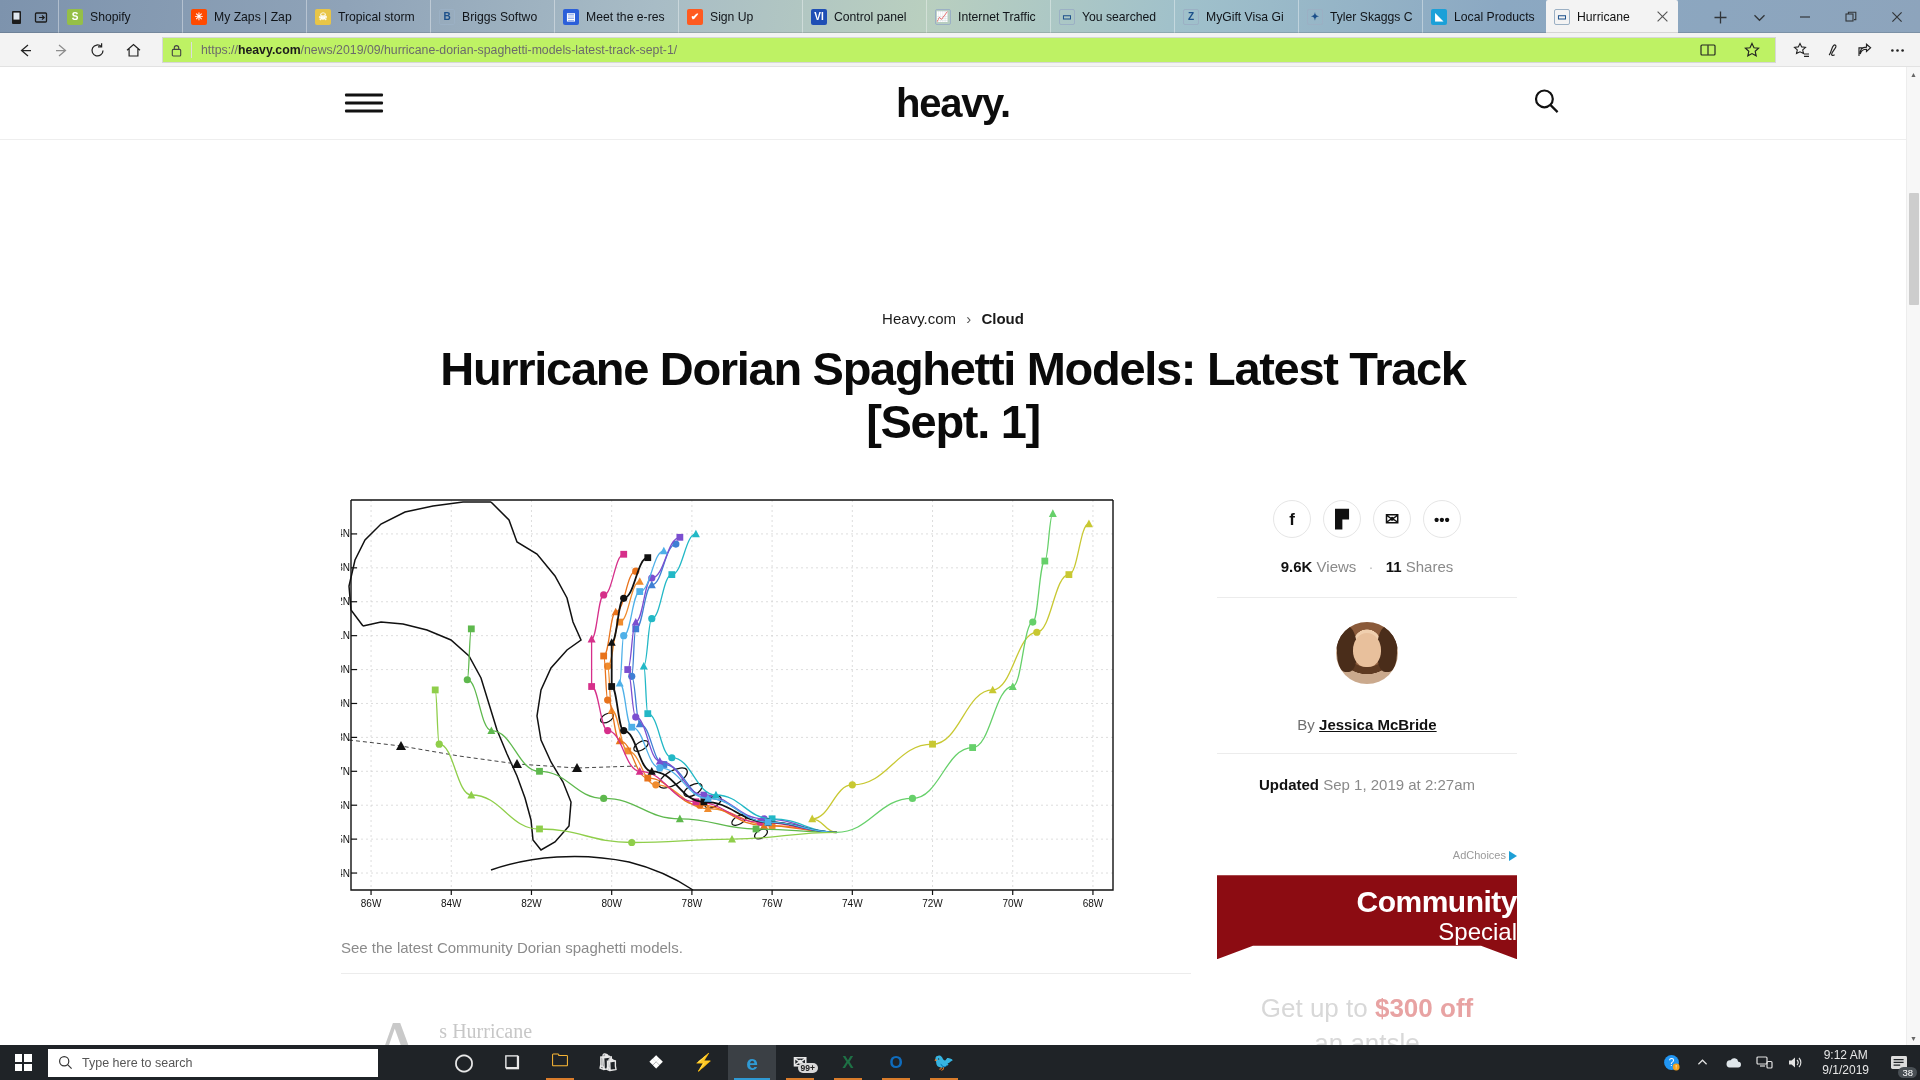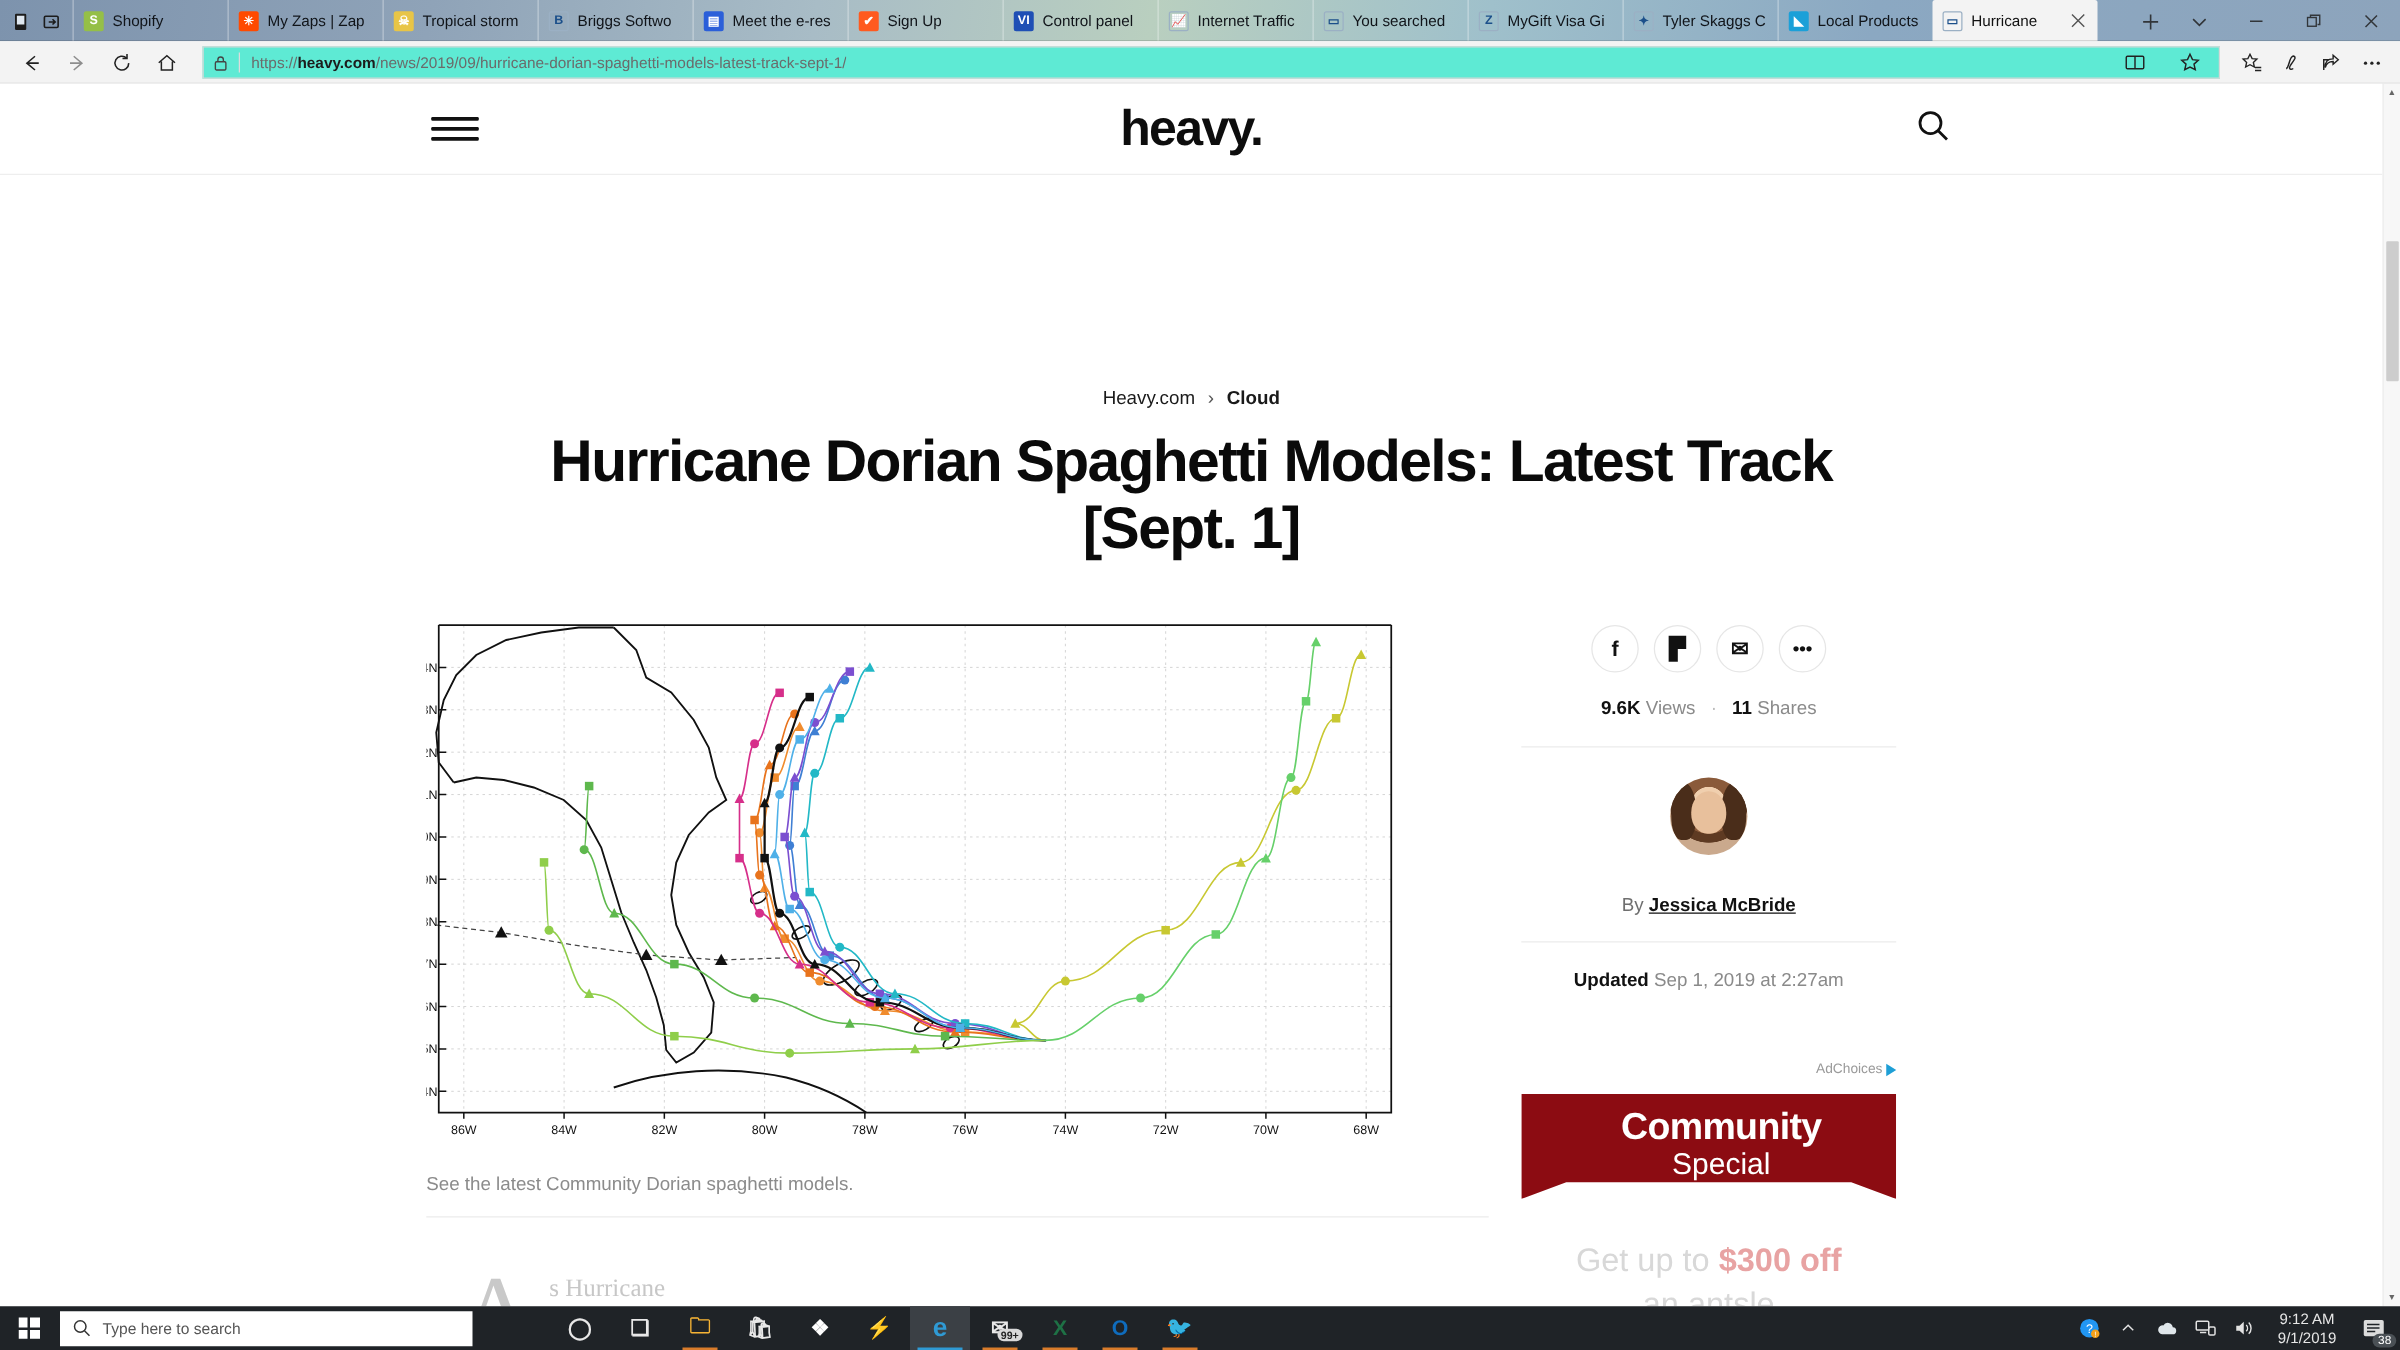--- a/index.html
+++ b/index.html
@@ -50,21 +50,21 @@
   .wc { width:46px; display:flex; align-items:center; justify-content:center; }
   .wc svg { opacity:.85; }
 
   #navbar {
     height:34px; background:#f3f3f3; display:flex; align-items:center;
     padding:0 8px; gap:2px; position:relative;
   }
   #navbar::after{content:"";position:absolute;left:0;right:0;bottom:0;height:1px;background:#e2e2e2;}
   .navbtn { width:34px; height:30px; display:flex; align-items:center; justify-content:center; border-radius:2px; }
   .urlbar {
-    flex:1 1 auto; height:26px; background:#5eead4; border:1px solid #d7d7d7;
+    flex:1 1 auto; height:26px; background:#bef264; border:1px solid #d7d7d7;
     margin:0 8px 0 10px; display:flex; align-items:center; padding:4px 8px; gap:9px;
     font-size:12.3px; color:#6b6b6b;
   }
   .urlbar .lock { width:11px; height:13px; flex:0 0 11px; }
   .url-sep { width:1px; height:16px; background:#dcdcdc; }
   .url-text { white-space:nowrap; overflow:hidden; }
   .url-text b { color:#1c1c1c; font-weight:600; }
   .urlbar-right { margin-left:auto; display:flex; align-items:center; gap:14px; padding-left:10px;}
   .navicon { width:30px; height:30px; display:flex; align-items:center; justify-content:center; }
 
@@ -143,21 +143,21 @@
   .adchoices {
     position:absolute; right:0; top:-18px; font-size:11px; color:#9a9a9a; display:flex; align-items:flex-end; gap:3px;
   }
   .adc-tri { width:0;height:0;border-left:8px solid #1e9fd6;border-top:5px solid transparent;border-bottom:5px solid transparent;}
   .ad-banner {
     width:300px; height:100px; background:#fff; display:flex; align-items:center; justify-content:center;
     position:relative; overflow:hidden;
   }
   .ribbon {
     width:300px; height:84px; background:#8c0c12; position:relative;
-    display:flex; flex-direction:column; align-items:center; justify-content:center; color:#fff;
+    display:flex; flex-direction:column; align-items:flex-end; justify-content:center; color:#fff;
     clip-path: polygon(0 0, 100% 0, 100% 100%, 88% 84%, 12% 84%, 0 100%);
     padding-left: 20px;
   }
   .ribbon .l1 { font-size:30px; font-weight:700; letter-spacing:-.5px; line-height:1; }
   .ribbon .l2 { font-size:24px; font-weight:400; line-height:1.25; }
   .ad-copy { width:300px; text-align:center; margin-top:24px; color:#d8d8d8; font-size:26px; line-height:1.35; }
   .ad-copy .price { color:#e8a3a3; font-weight:700; }
 
   
   #taskbar {

